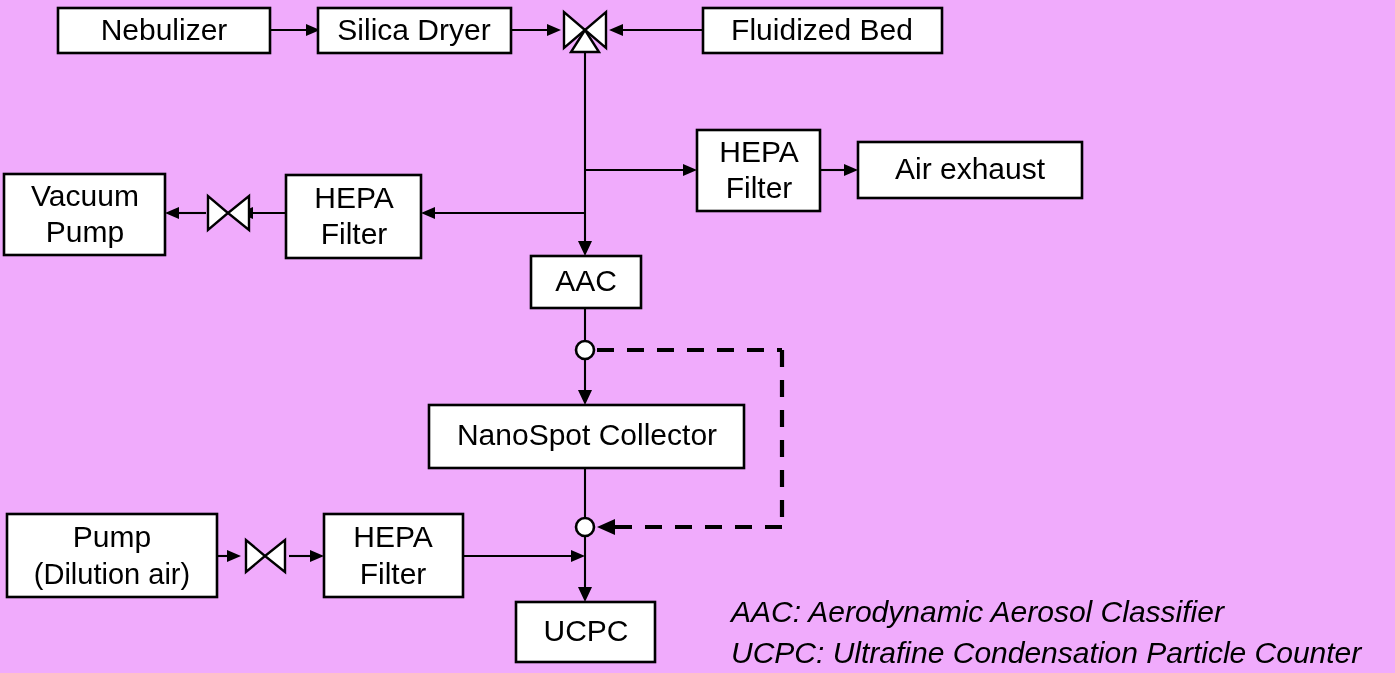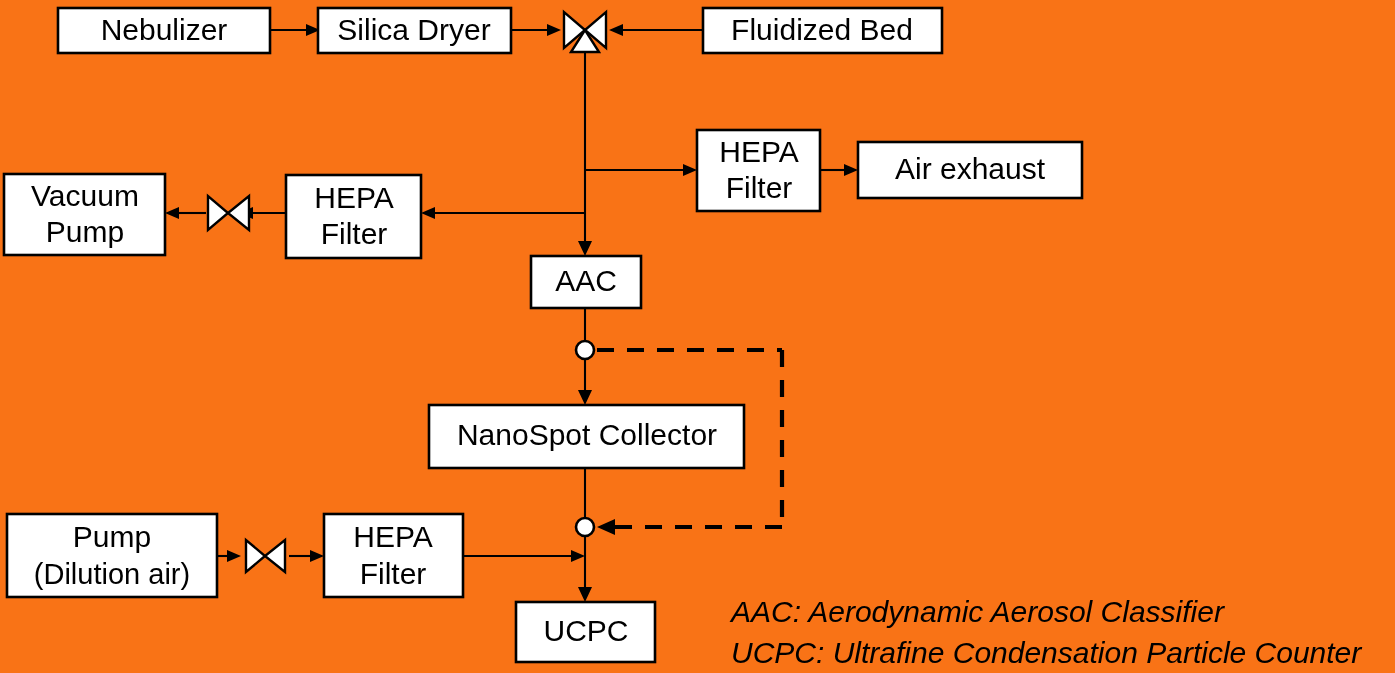--- a/index.html
+++ b/index.html
@@ -11,21 +11,21 @@
   body {
     width: 1395px;
     height: 673px;
     font-family: "Liberation Sans", sans-serif;
     overflow: hidden;
   }
   #diagram-root {
     position: relative;
     width: 1395px;
     height: 673px;
-    background: #f97316;
+    background: #f0abfc;
   }
   svg#flow-svg {
     display: block;
     width: 1395px;
     height: 673px;
   }
   .node-box {
     fill: #ffffff;
     stroke: #000000;
     stroke-width: 2.6;

